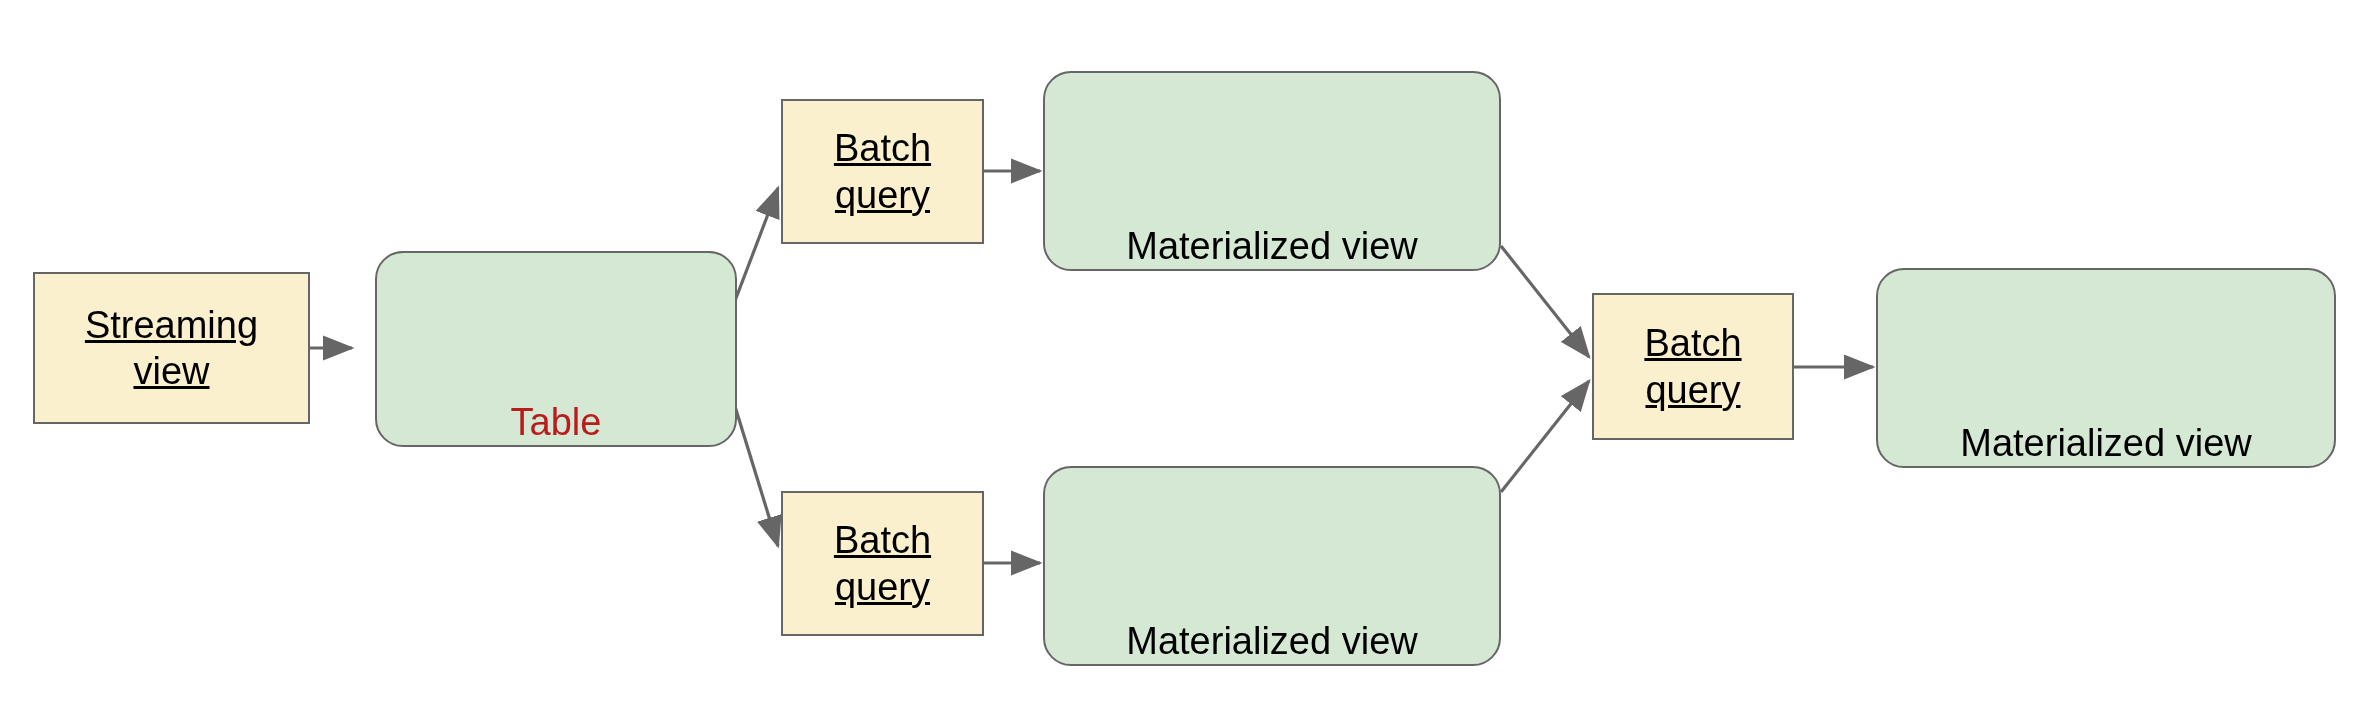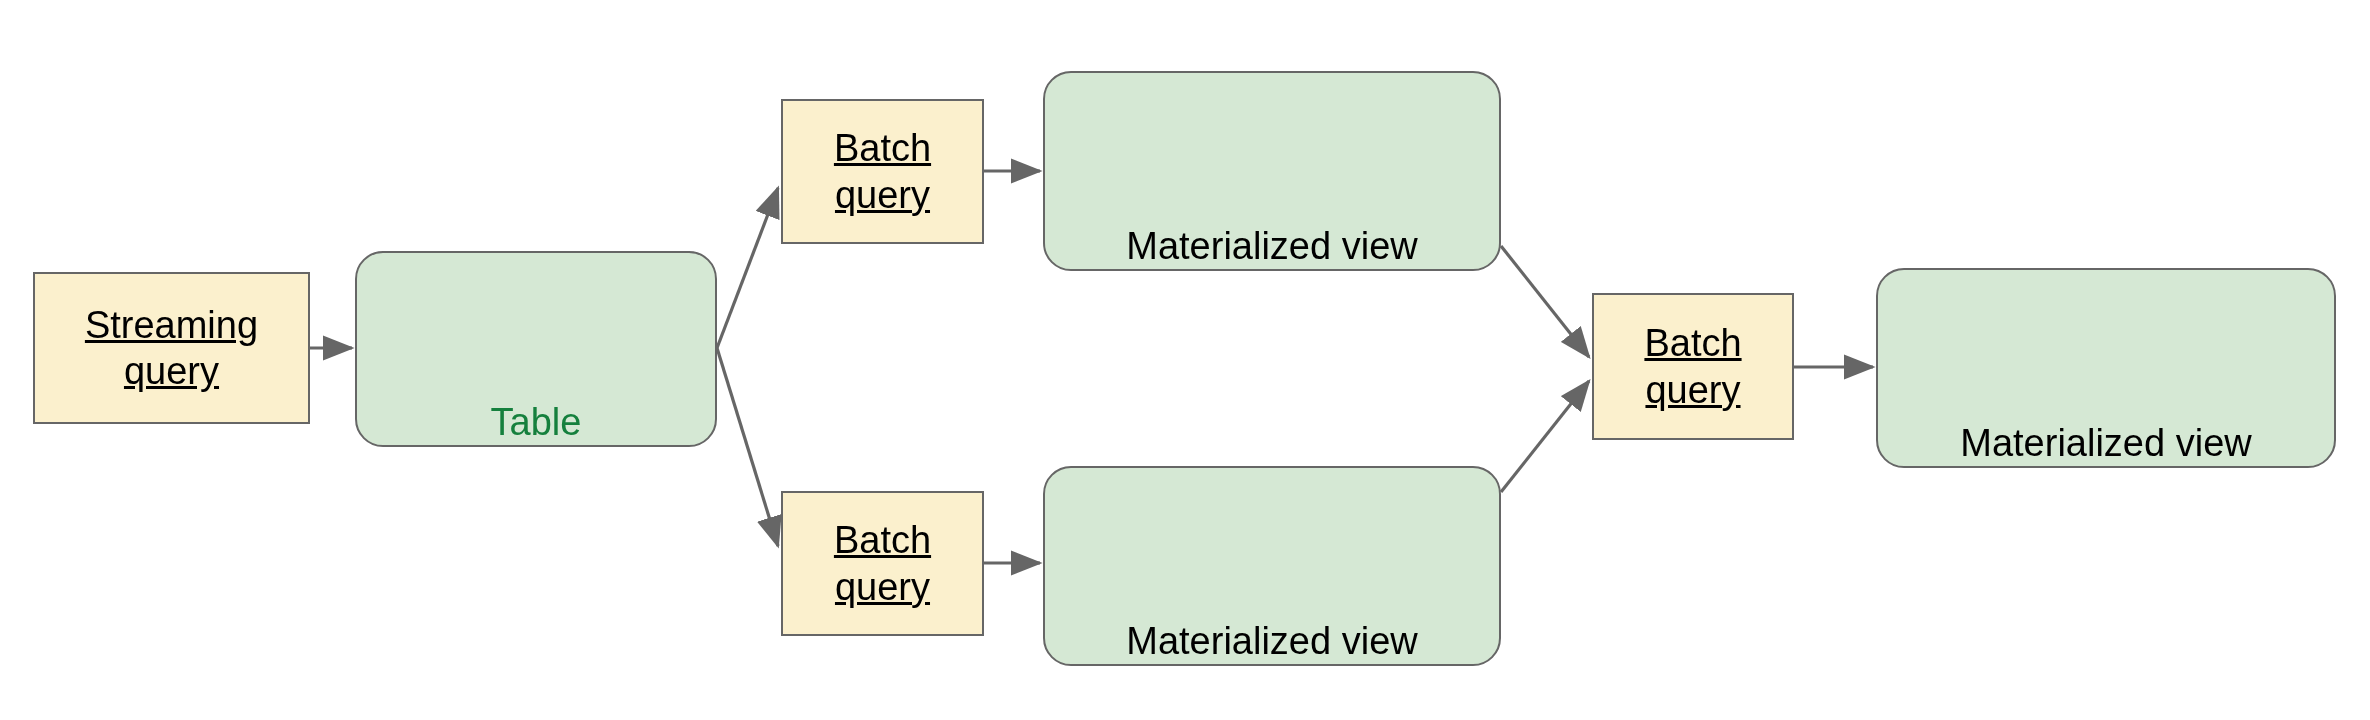--- a/index.html
+++ b/index.html
@@ -69,23 +69,23 @@
         <line x1="984" y1="171" x2="1040" y2="171" stroke="#666666" stroke-width="3.2" marker-end="url(#arrowhead)"></line>
         <line x1="984" y1="563" x2="1040" y2="563" stroke="#666666" stroke-width="3.2" marker-end="url(#arrowhead)"></line>
         <line x1="1501" y1="246" x2="1589" y2="357" stroke="#666666" stroke-width="3.2" marker-end="url(#arrowhead)"></line>
         <line x1="1501" y1="492" x2="1589" y2="381" stroke="#666666" stroke-width="3.2" marker-end="url(#arrowhead)"></line>
         <line x1="1794" y1="367" x2="1873" y2="367" stroke="#666666" stroke-width="3.2" marker-end="url(#arrowhead)"></line>
       </g>
   </svg>
   <div id="node-layer">
       <div class="node process" style="left: 33px; top: 272px; width: 277px; height: 152px; background: rgb(251, 240, 205); border-color: rgb(102, 102, 102); color: rgb(0, 0, 0); border-radius: 0px;">
         <span class="label">Streaming
-query</span>
+view</span>
       </div>
-      <div class="node store" style="left: 355px; top: 251px; width: 362px; height: 196px; background: rgb(213, 232, 212); border-color: rgb(102, 102, 102); color: #15803d;">
+      <div class="node store" style="left: 375px; top: 251px; width: 362px; height: 196px; background: rgb(213, 232, 212); border-color: rgb(102, 102, 102); color: #b91c1c;">
         <span class="label">Table</span>
       </div>
       <div class="node process" style="left: 781px; top: 99px; width: 203px; height: 145px; background: rgb(251, 240, 205); border-color: rgb(102, 102, 102); color: rgb(0, 0, 0); border-radius: 0px;">
         <span class="label">Batch
 query</span>
       </div>
       <div class="node store" style="left: 1043px; top: 71px; width: 458px; height: 200px; background: rgb(213, 232, 212); border-color: rgb(102, 102, 102); color: rgb(0, 0, 0);">
         <span class="label">Materialized view</span>
       </div>
       <div class="node process" style="left: 781px; top: 491px; width: 203px; height: 145px; background: rgb(251, 240, 205); border-color: rgb(102, 102, 102); color: rgb(0, 0, 0); border-radius: 0px;">

